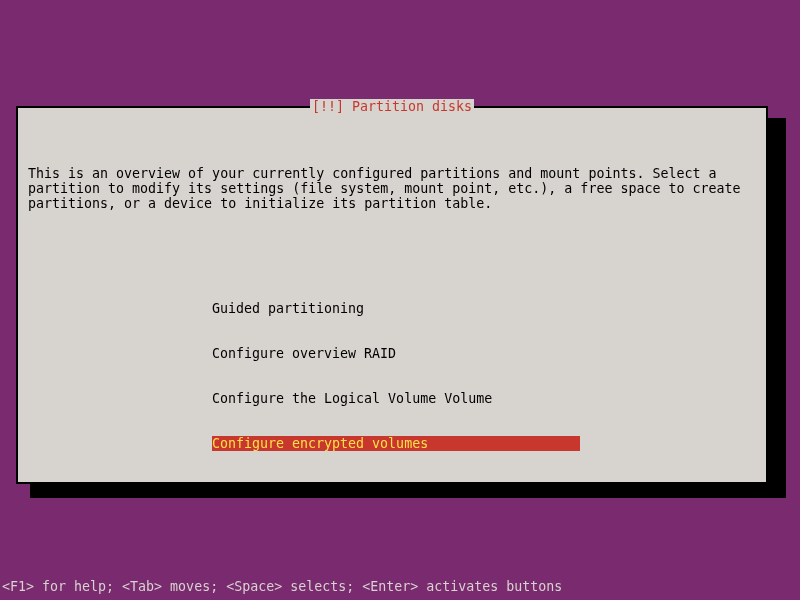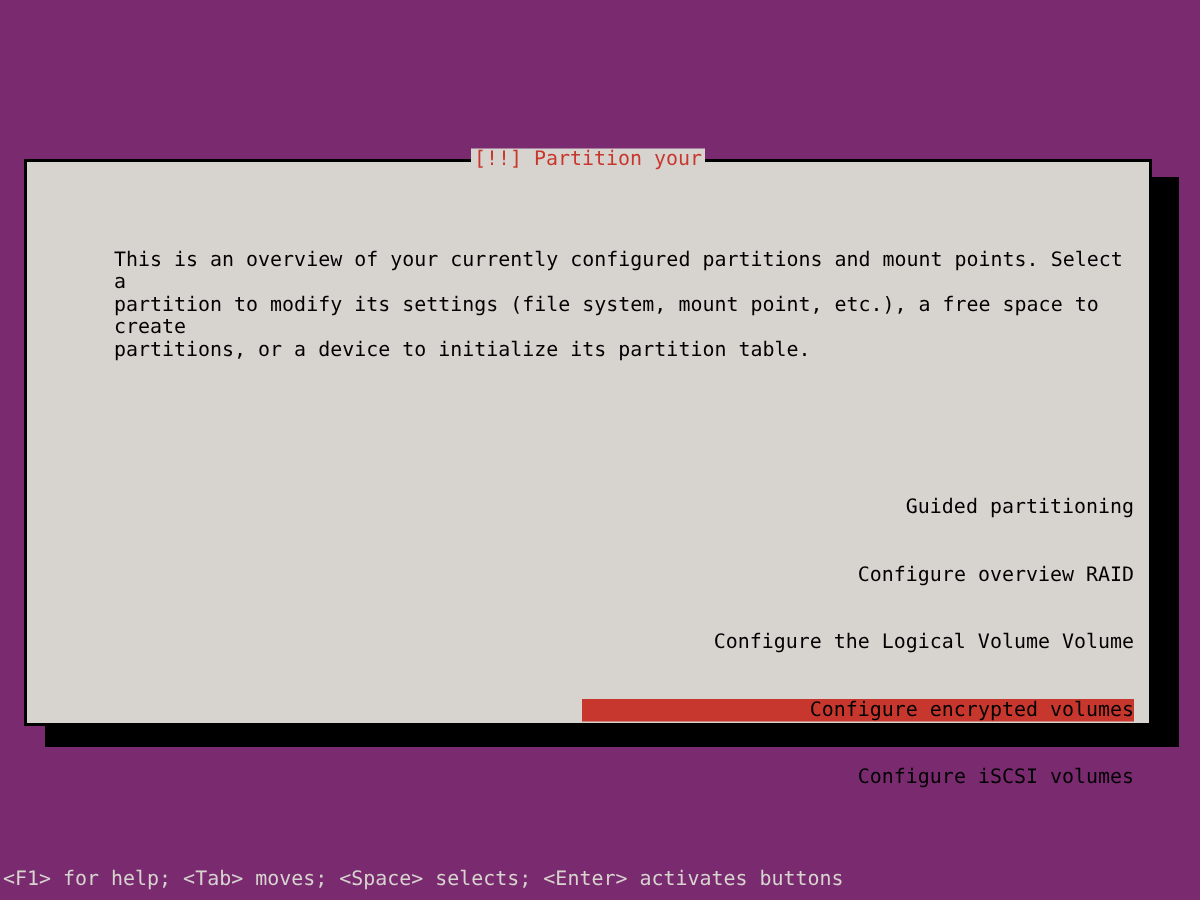--- a/index.html
+++ b/index.html
@@ -49,41 +49,39 @@
   .body {
     position: absolute;
     left: 10px;
     right: 10px;
     top: 28px;
     white-space: pre;
   }
   .intro {
     color: #000;
     white-space: pre-wrap;
-    margin-left: 48px;
   }
   .menu {
     margin-top: 15px;
   }
   .row {
     height: 15px;
     position: relative;
-    text-align: right;
   }
   .indent {
     display: inline-block;
     width: 184px;
   }
   .item {
     display: inline-block;
   }
   .sel {
     display: inline-block;
     background: #c8372d;
-    color: #000000;
+    color: #fde047;
     padding-right: 0;
     width: 368px;
   }
   .disk-block {
     margin-top: 15px;
   }
   .footer {
     position: absolute;
     left: 0;
     bottom: 6px;
@@ -94,21 +92,21 @@
     white-space: pre;
   }
 </style>
 </head>
 <body>
 
 <div class="dialog-shadow"></div>
 
 <div class="dialog">
   <div class="title-wrap">
-    <span class="title"><span class="bracket">[!!] </span><span>Partition your</span><span> </span></span>
+    <span class="title"><span class="bracket">[!!] </span><span>Partition disks</span><span> </span></span>
   </div>
 
   <div class="body">
     <div class="intro">This is an overview of your currently configured partitions and mount points. Select a
 partition to modify its settings (file system, mount point, etc.), a free space to create
 partitions, or a device to initialize its partition table.</div>
 
     <div class="menu">
       <div class="row"><span class="indent"></span><span class="item">Guided partitioning</span></div>
       <div class="row"><span class="indent"></span><span class="item">Configure overview RAID</span></div>

